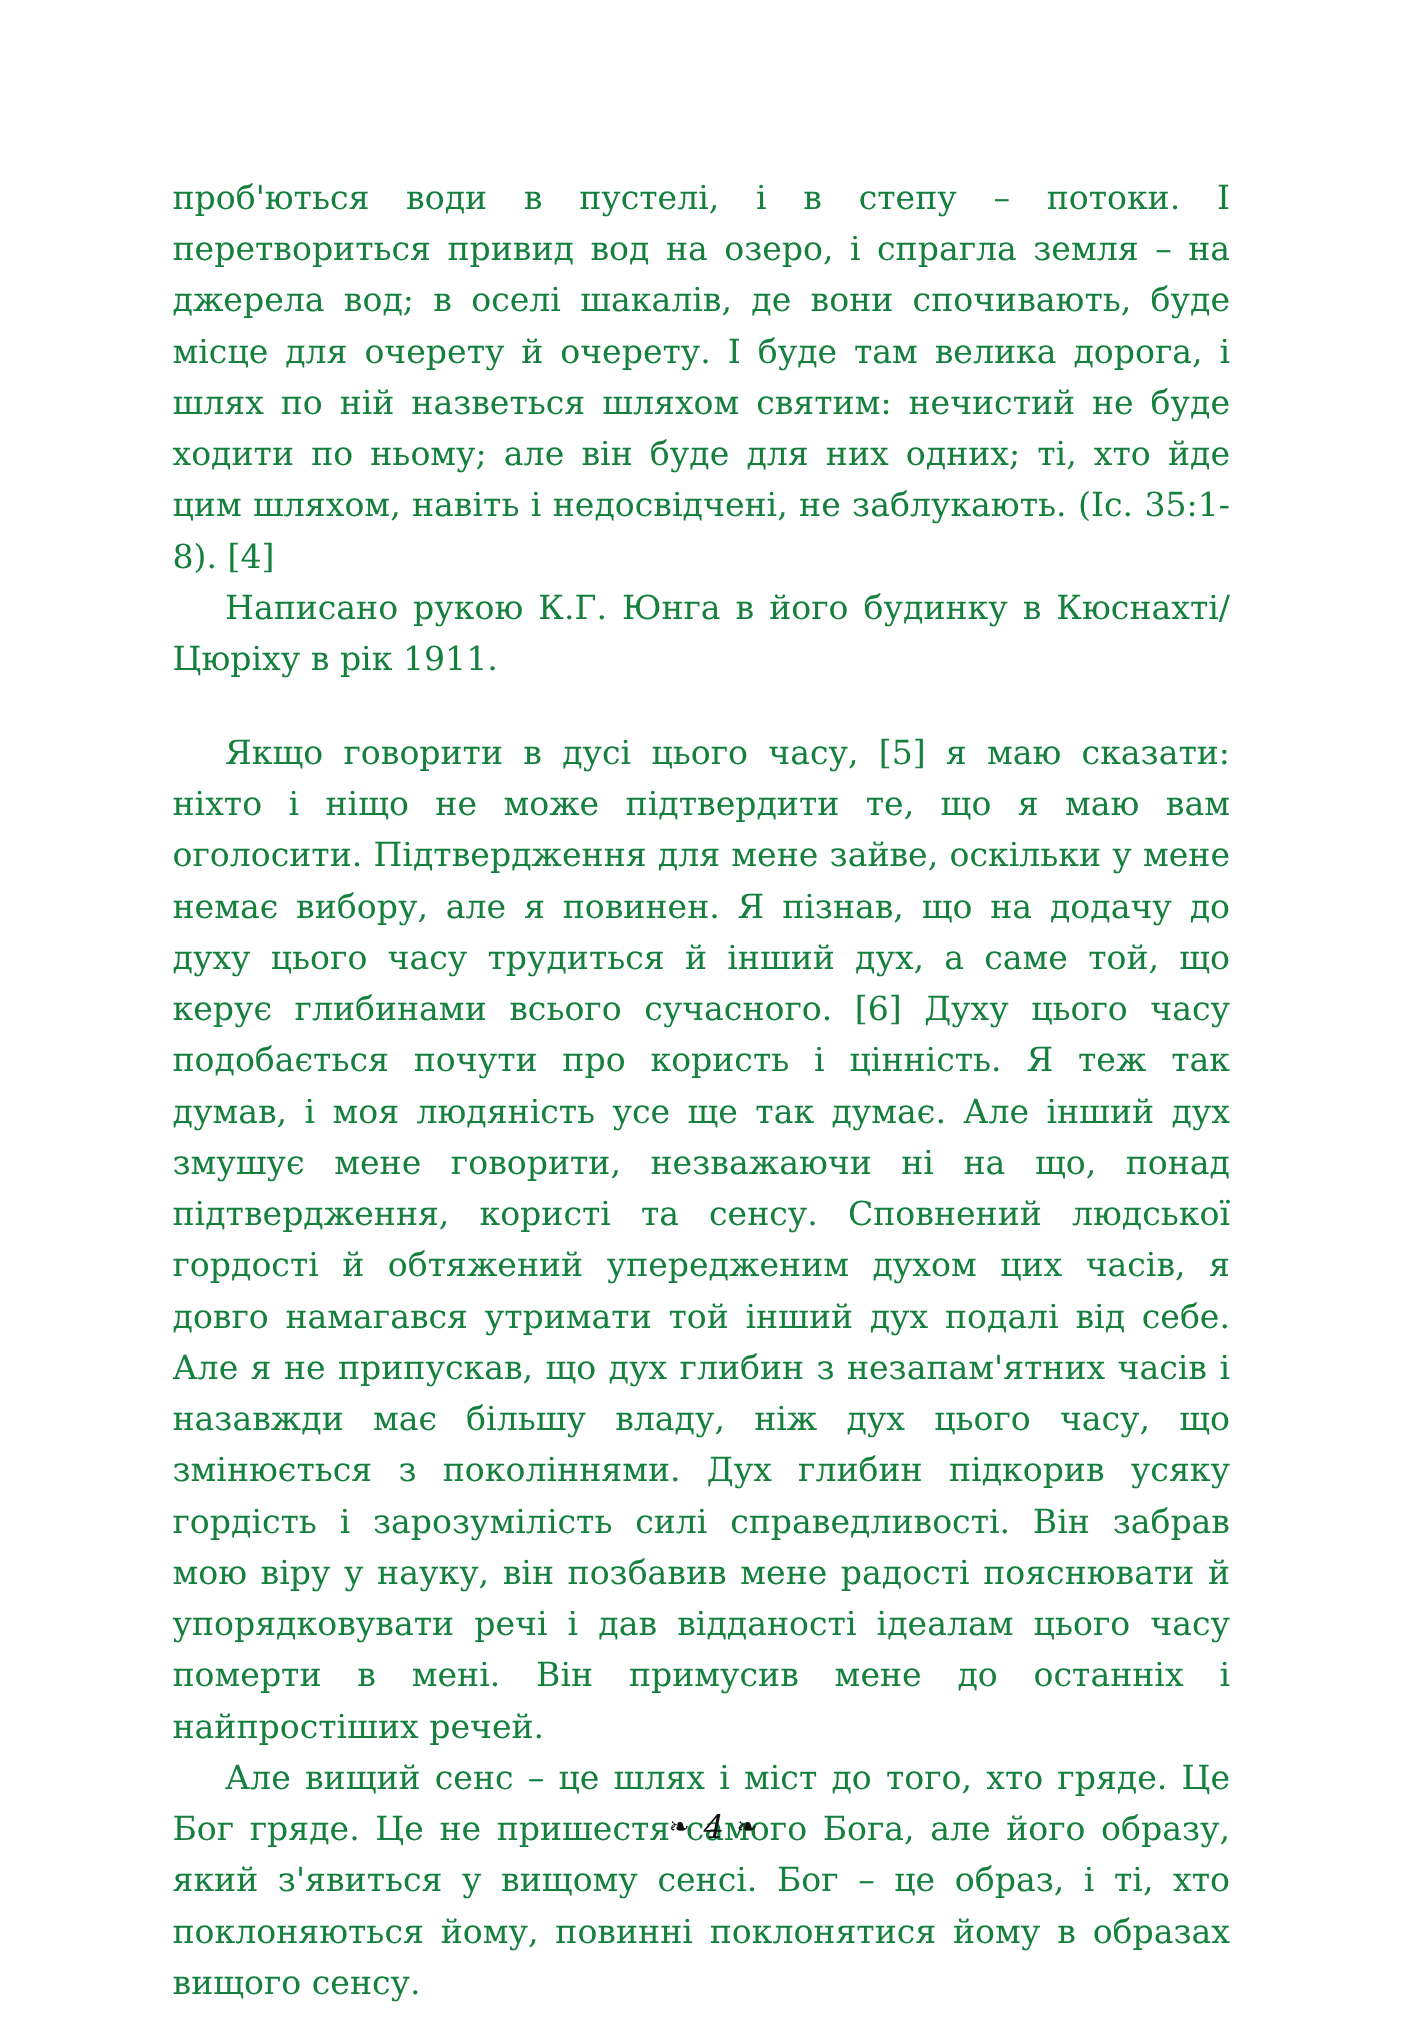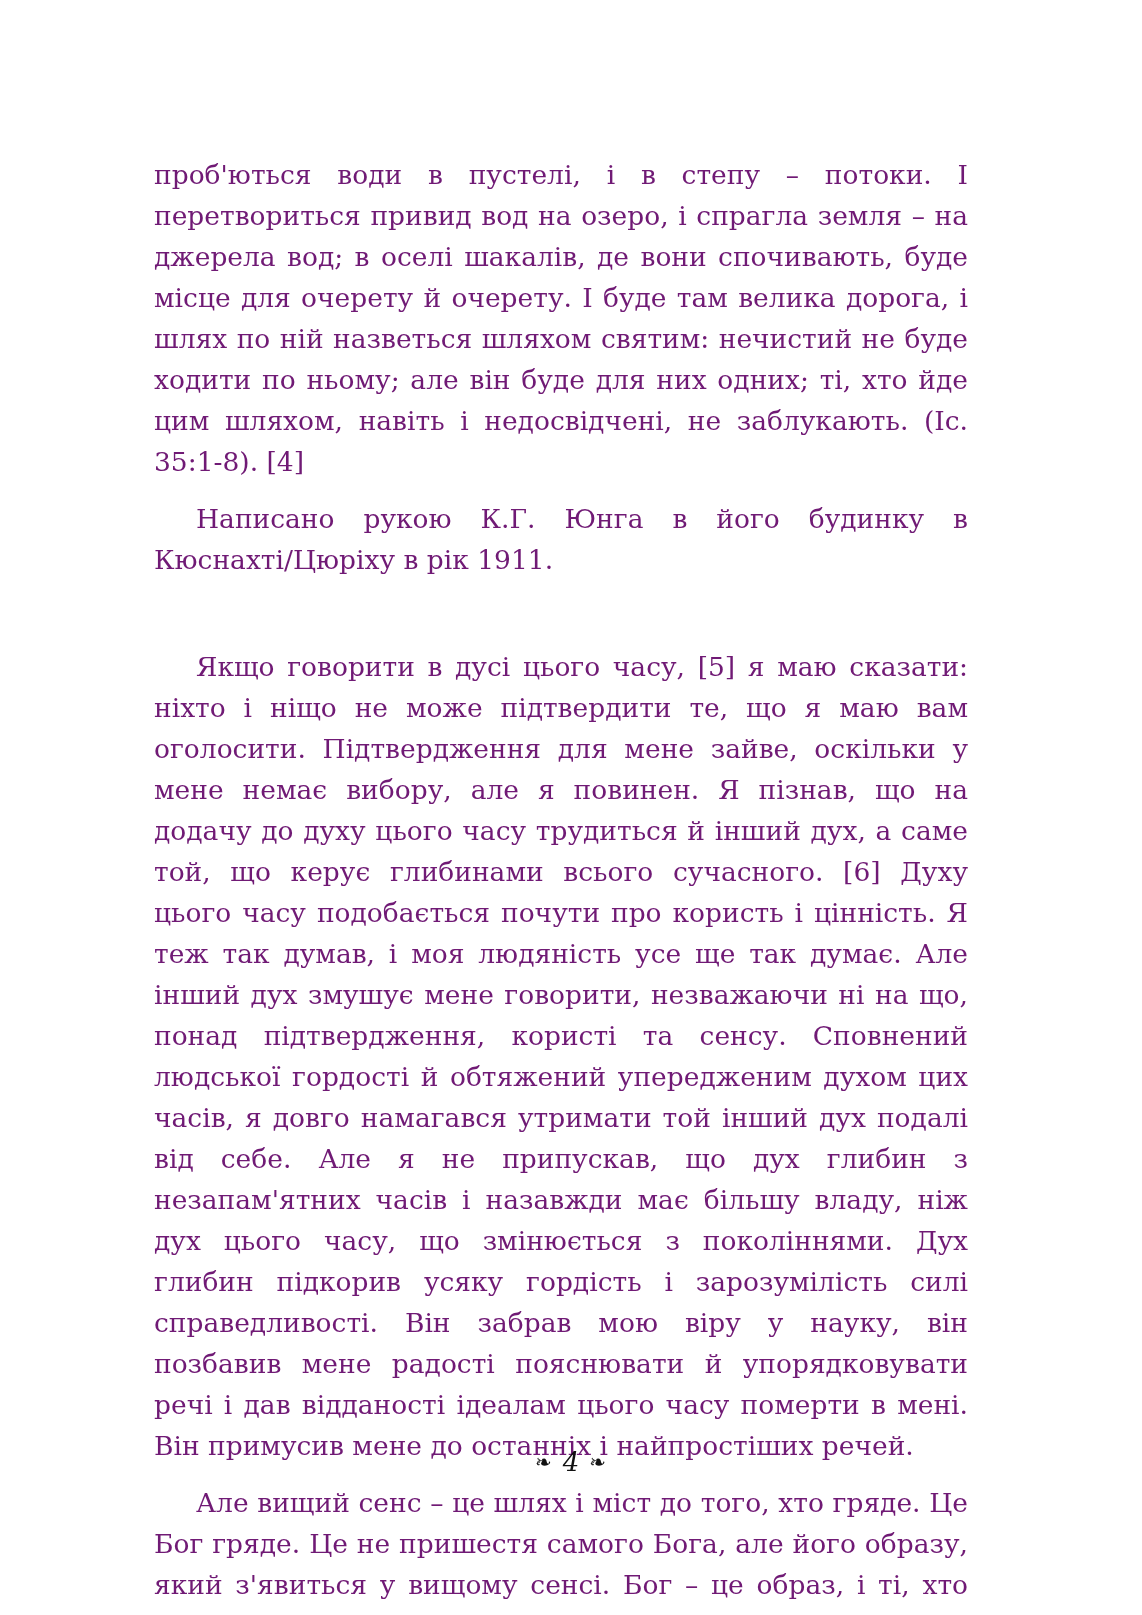--- a/index.html
+++ b/index.html
@@ -17,27 +17,27 @@
     color: #000000;
     overflow: hidden;
   }
   .content {
     position: absolute;
     left: 138px;
     top: 138px;
     width: 846px;
   }
   .para {
-    margin: 16px;
+    margin: 0;
     font-size: 26.5px;
     line-height: 41px;
     text-align: justify;
     text-justify: inter-word;
     hyphens: none;
-    color: #701a75;
+    color: #15803d;
   }
   .para.indent {
     text-indent: 42px;
   }
   .gap {
     height: 34px;
   }
   .footer {
     position: absolute;
     left: 0;

